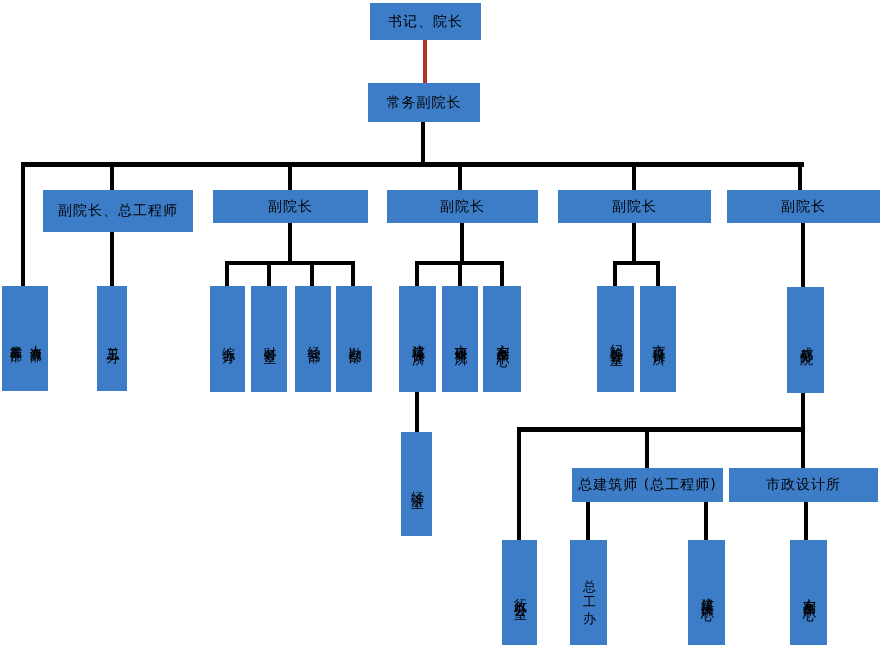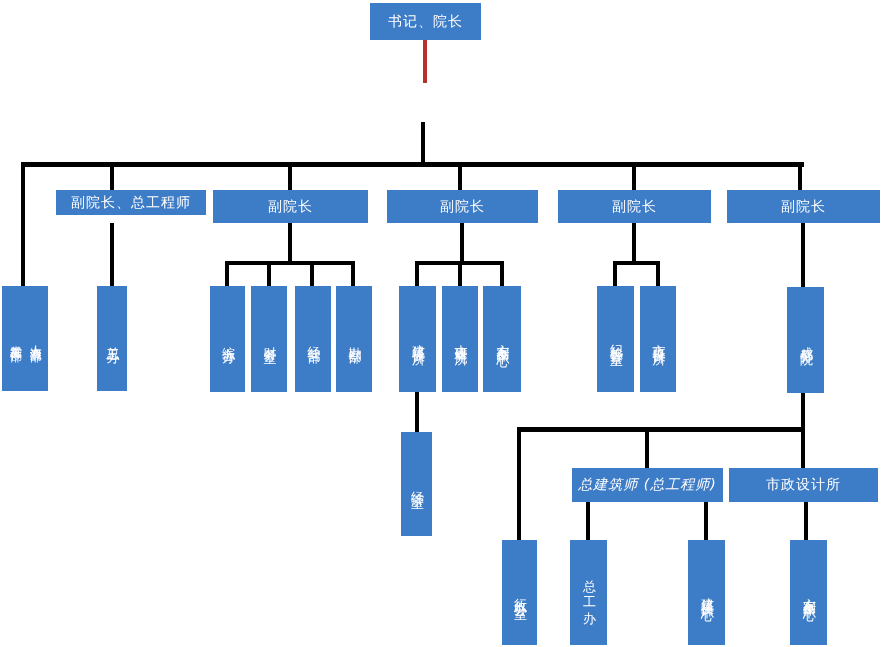--- a/index.html
+++ b/index.html
@@ -1,21 +1,21 @@
 <!DOCTYPE html>
 <html><head>
 <meta charset="utf-8">
 <style>
   html,body{margin:0;padding:0;background:#fff;}
   body{font-family:"DejaVu Sans","Liberation Sans",sans-serif;}
   #canvas{position:relative;width:882px;height:647px;background:#fff;overflow:hidden;}
   .box{
     position:absolute;
     background:#3d7cc7;
-    color:#ffffff;
+    color:#000000;
     display:flex;
     align-items:center;
     justify-content:center;
     font-size:14px;
     letter-spacing:1px;
     text-align:center;
     box-sizing:border-box;
   }
   .box .vtext{
     writing-mode:vertical-rl;
@@ -75,22 +75,25 @@
   <div class="line" style="left:645px;top:432px;width:4px;height:36px;"></div>
   <div class="line" style="left:801px;top:432px;width:4px;height:36px;"></div>
 
   <div class="line" style="left:586px;top:502px;width:4px;height:38px;"></div>
   <div class="line" style="left:704px;top:502px;width:4px;height:38px;"></div>
   <div class="line" style="left:804px;top:502px;width:4px;height:38px;"></div>
 
   <div class="box" style="left:370px;top:3px;width:111px;height:37px;">
       <span>书记、院长</span>
     </div>
+  <div class="box" style="left:368px;top:83px;width:112px;height:39px;">
+      <span>常务副院长</span>
+    </div>
 
-  <div class="box" style="left:56px;top:190px;width:150px;height:25px;">
+  <div class="box" style="left:43px;top:190px;width:150px;height:42px;">
       <span>副院长、总工程师</span>
     </div>
   <div class="box" style="left:213px;top:190px;width:155px;height:33px;">
       <span>副院长</span>
     </div>
   <div class="box" style="left:387px;top:190px;width:151px;height:33px;">
       <span>副院长</span>
     </div>
   <div class="box" style="left:558px;top:190px;width:153px;height:33px;">
       <span>副院长</span>
@@ -134,21 +137,21 @@
       <span class="vtext">市政设计所</span>
     </div>
   <div class="box" style="left:787px;top:287px;width:37px;height:106px;">
       <span class="vtext">成都分院</span>
     </div>
 
   <div class="box" style="left:401px;top:432px;width:31px;height:104px;">
       <span class="vtext">经济室</span>
     </div>
 
-  <div class="box" style="left:572px;top:468px;width:151px;height:34px;font-style:italic;">
+  <div class="box" style="left:572px;top:468px;width:151px;height:34px;">
       <span>总建筑师 (总工程师)</span>
     </div>
   <div class="box" style="left:729px;top:468px;width:149px;height:34px;">
       <span>市政设计所</span>
     </div>
 
   <div class="box" style="left:502px;top:540px;width:35px;height:105px;">
       <span class="vtext">行政办公室</span>
     </div>
   <div class="box" style="left:570px;top:540px;width:37px;height:105px;">

